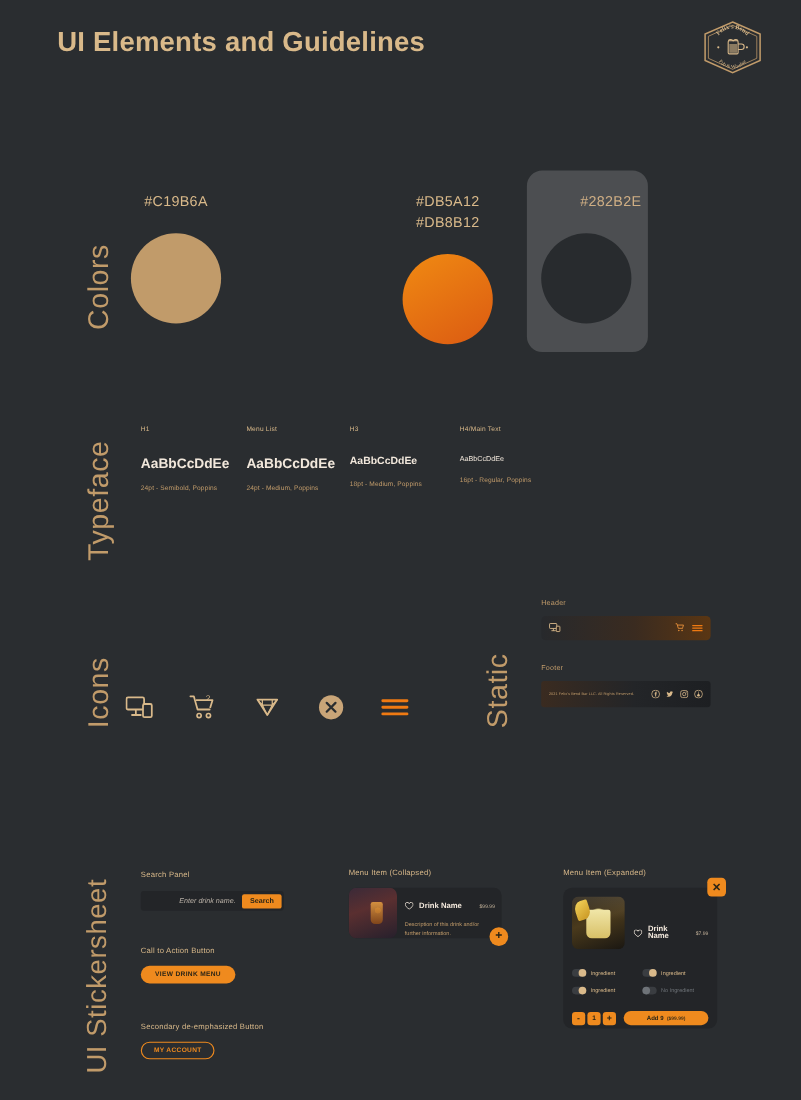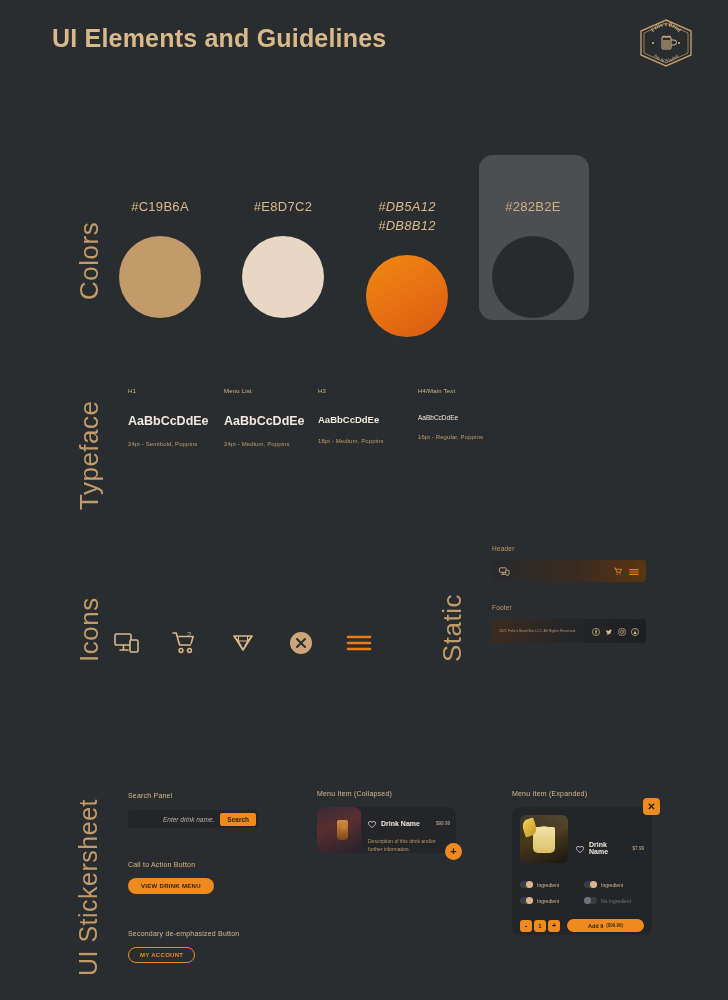--- a/index.html
+++ b/index.html
@@ -35,32 +35,32 @@
     white-space: nowrap;
   }
   .vlabel.colors      { left: 74px; top: 300px; }
   .vlabel.typeface    { left: 74px; top: 510px; }
   .vlabel.icons       { left: 74px; top: 662px; }
   .vlabel.static      { left: 437px; top: 662px; }
   .vlabel.sticker     { left: 74px; top: 976px; font-size: 25px; }
 
   
   .swatches { position: absolute; left: 110px; top: 155px; width: 600px; height: 175px; }
-  .swatch { position: absolute; width: 100px; text-align: center; margin-top: 24px; }
+  .swatch { position: absolute; width: 100px; text-align: center; }
   .swatch .hex {
     color: #d9b98a; font-size: 13px; line-height: 19px; letter-spacing: .3px;
   }
   .swatch .dot {
     width: 82px; height: 82px; border-radius: 50%;
     margin: 20px auto 0;
   }
   .swatch.s1 { left: 0px;   top: 18px; }
   .swatch.s2 { left: 123px; top: 18px; }
-  .swatch.s3 { left: 247px; top: 18px; font-style: italic; }
-  .swatch.s4 { left: 373px; top: 18px; }
+  .swatch.s3 { left: 247px; top: 18px; }
+  .swatch.s4 { left: 373px; top: 18px; text-align: right; }
   .swatch.s5 { left: 497px; top: 18px; }
   .swatch.s4 .hex { color: #cfae84; }
   .panel-highlight {
     position: absolute; left: 479px; top: 155px;
     width: 110px; height: 165px; border-radius: 14px;
     background: rgba(255,255,255,.16);
   }
 
   
   .typeface { position: absolute; left: 128px; top: 388px; width: 580px; }
@@ -285,24 +285,20 @@
   <div class="vlabel typeface">Typeface</div>
   <div class="vlabel icons">Icons</div>
   <div class="vlabel static">Static</div>
   <div class="vlabel sticker">UI Stickersheet</div>
 
   <div class="panel-highlight"></div>
   <div class="swatches">
     <div class="swatch s1">
       <div class="hex">#C19B6A</div>
       <div class="dot" style="background:#c19b6a"></div>
-    </div>
-    <div class="swatch s2">
-      <div class="hex">#E8D7C2</div>
-      <div class="dot" style="background:#e8d7c2"></div>
     </div>
     <div class="swatch s3">
       <div class="hex">#DB5A12</div>
       <div class="hex">#DB8B12</div>
       <div class="dot" style="background:linear-gradient(150deg,#f08a12,#db5a12)"></div>
     </div>
     <div class="swatch s4">
       <div class="hex">#282B2E</div>
       <div class="dot" style="background:#282b2e"></div>
     </div>

